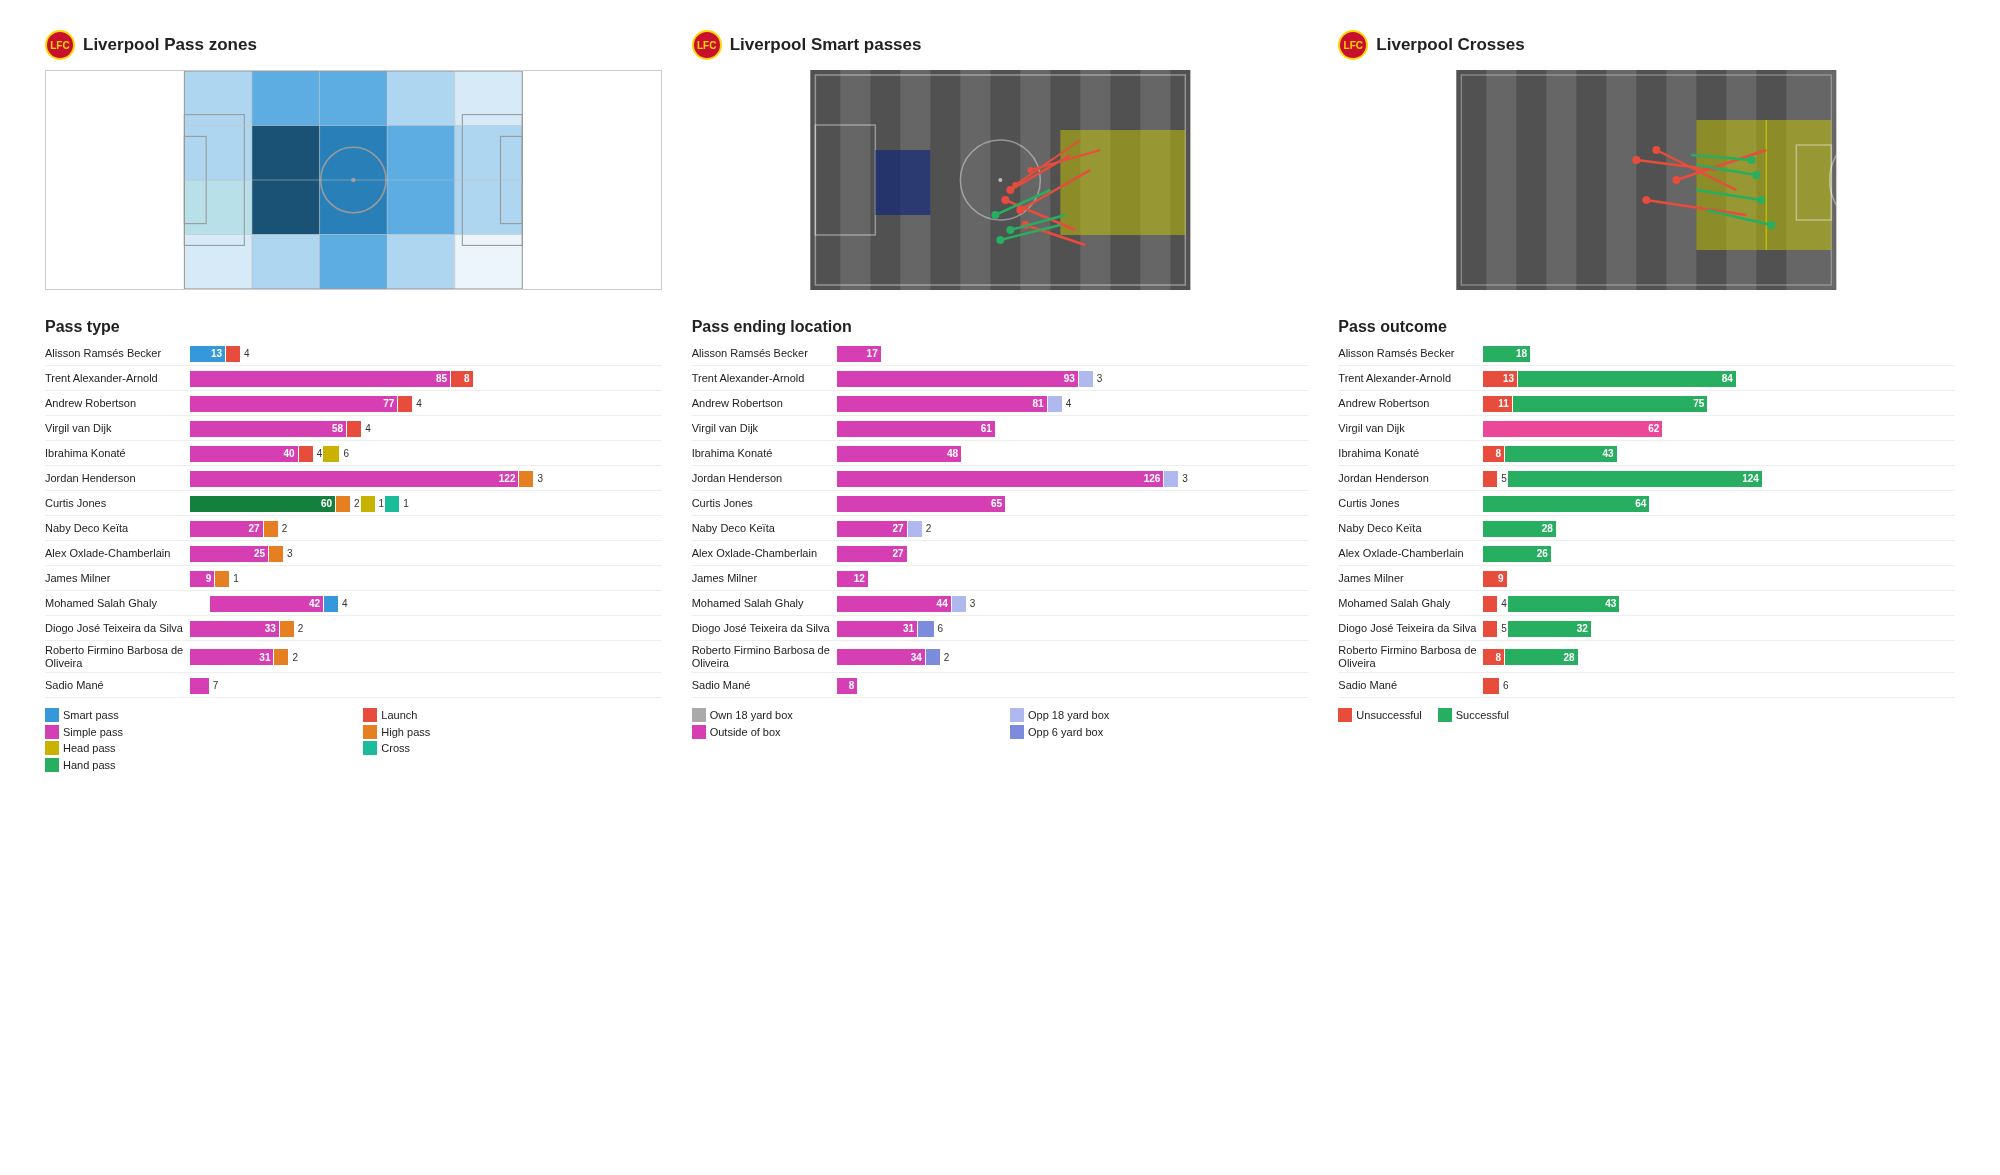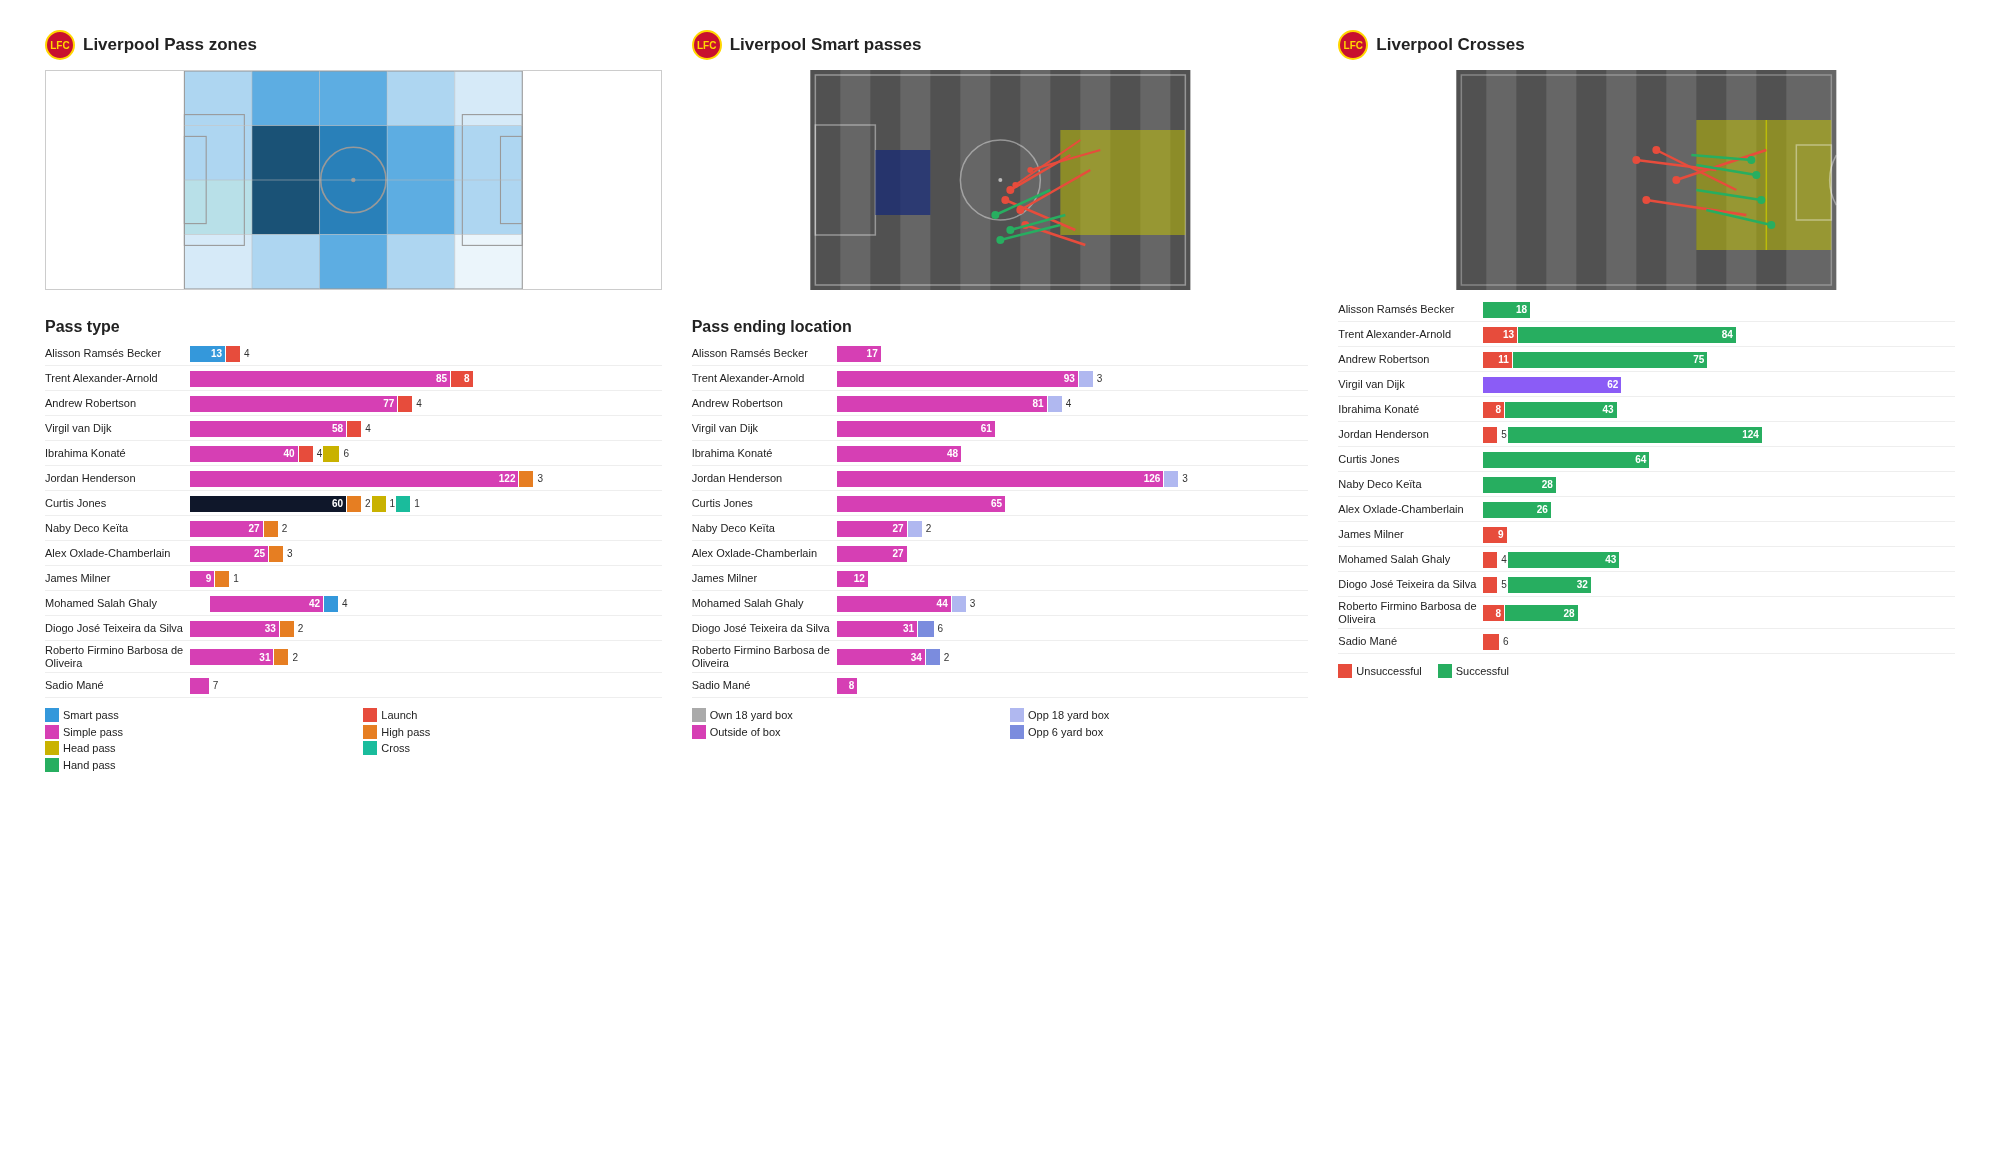--- a/index.html
+++ b/index.html
@@ -149,21 +149,21 @@
           <div class="bar-label">Jordan Henderson</div>
           <div class="bars-container">
             <div class="bar" style="width: 328.462px; background: rgb(214, 63, 180); min-width: 14px;">122</div>
             <div class="bar" style="width: 14px; background: rgb(230, 126, 34); min-width: 14px;"></div>
             <span class="bar-val">3</span>
           </div>
         </div>
         <div class="bar-row">
           <div class="bar-label">Curtis Jones</div>
           <div class="bars-container">
-            <div class="bar" style="width: 156px; background: #0f172a; min-width: 14px;">60</div>
+            <div class="bar" style="width: 145px; background: #15803d; min-width: 14px;">60</div>
             <div class="bar" style="width: 14px; background: rgb(230, 126, 34); min-width: 14px;"></div>
             <span class="bar-val">2</span>
             <div class="bar" style="width: 14px; background: rgb(201, 178, 0); min-width: 14px;"></div>
             <span class="bar-val">1</span>
             <div class="bar" style="width: 14px; background: rgb(26, 188, 156); min-width: 14px;"></div>
             <span class="bar-val">1</span>
           </div>
         </div>
         <div class="bar-row">
           <div class="bar-label">Naby Deco Keïta</div>
@@ -483,20 +483,21 @@
           <line x1="240" y1="120" x2="305" y2="130" stroke="#27ae60" stroke-width="2.5"></line>
           <circle cx="305" cy="130" r="4" fill="#27ae60"></circle>
           <line x1="235" y1="85" x2="295" y2="90" stroke="#27ae60" stroke-width="2.5"></line>
           <circle cx="295" cy="90" r="4" fill="#27ae60"></circle>
           <line x1="250" y1="140" x2="315" y2="155" stroke="#27ae60" stroke-width="2.5"></line>
           <circle cx="315" cy="155" r="4" fill="#27ae60"></circle>
         </svg>
       </div>
     </div>
 
+    <div class="section-header">Pass outcome</div>
 
     <div id="bars-panel-2">
         <div class="bar-row">
           <div class="bar-label">Alisson Ramsés Becker</div>
           <div class="bars-container">
             <div class="bar" style="width: 46.6667px; background: rgb(39, 174, 96); min-width: 14px;">18</div>
           </div>
         </div>
         <div class="bar-row">
           <div class="bar-label">Trent Alexander-Arnold</div>
@@ -508,21 +509,21 @@
         <div class="bar-row">
           <div class="bar-label">Andrew Robertson</div>
           <div class="bars-container">
             <div class="bar" style="width: 28.5185px; background: rgb(231, 76, 60); min-width: 14px;">11</div>
             <div class="bar" style="width: 194.444px; background: rgb(39, 174, 96); min-width: 14px;">75</div>
           </div>
         </div>
         <div class="bar-row">
           <div class="bar-label">Virgil van Dijk</div>
           <div class="bars-container">
-            <div class="bar" style="width: 138px; background: #8b5cf6; min-width: 14px;">62</div>
+            <div class="bar" style="width: 179px; background: #ec4899; min-width: 14px;">62</div>
           </div>
         </div>
         <div class="bar-row">
           <div class="bar-label">Ibrahima Konaté</div>
           <div class="bars-container">
             <div class="bar" style="width: 20.7407px; background: rgb(231, 76, 60); min-width: 14px;">8</div>
             <div class="bar" style="width: 111.481px; background: rgb(39, 174, 96); min-width: 14px;">43</div>
           </div>
         </div>
         <div class="bar-row">

